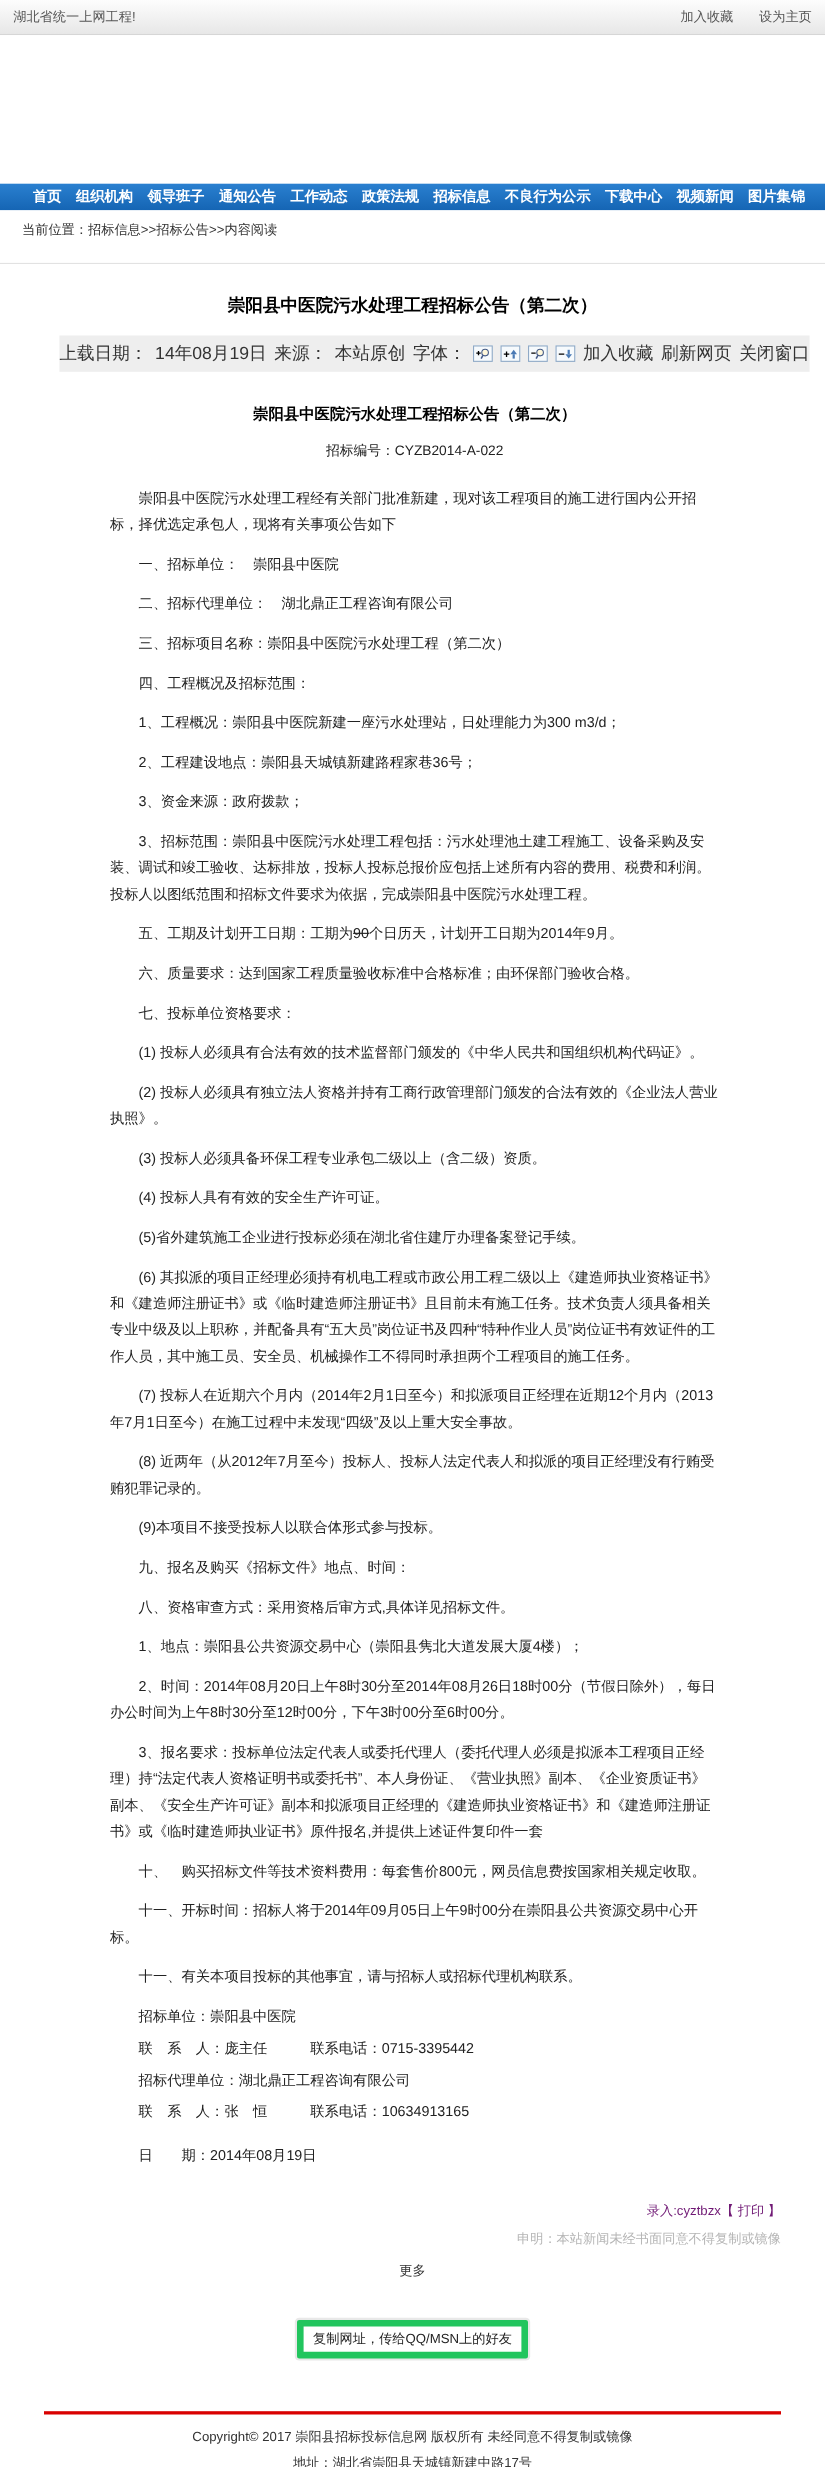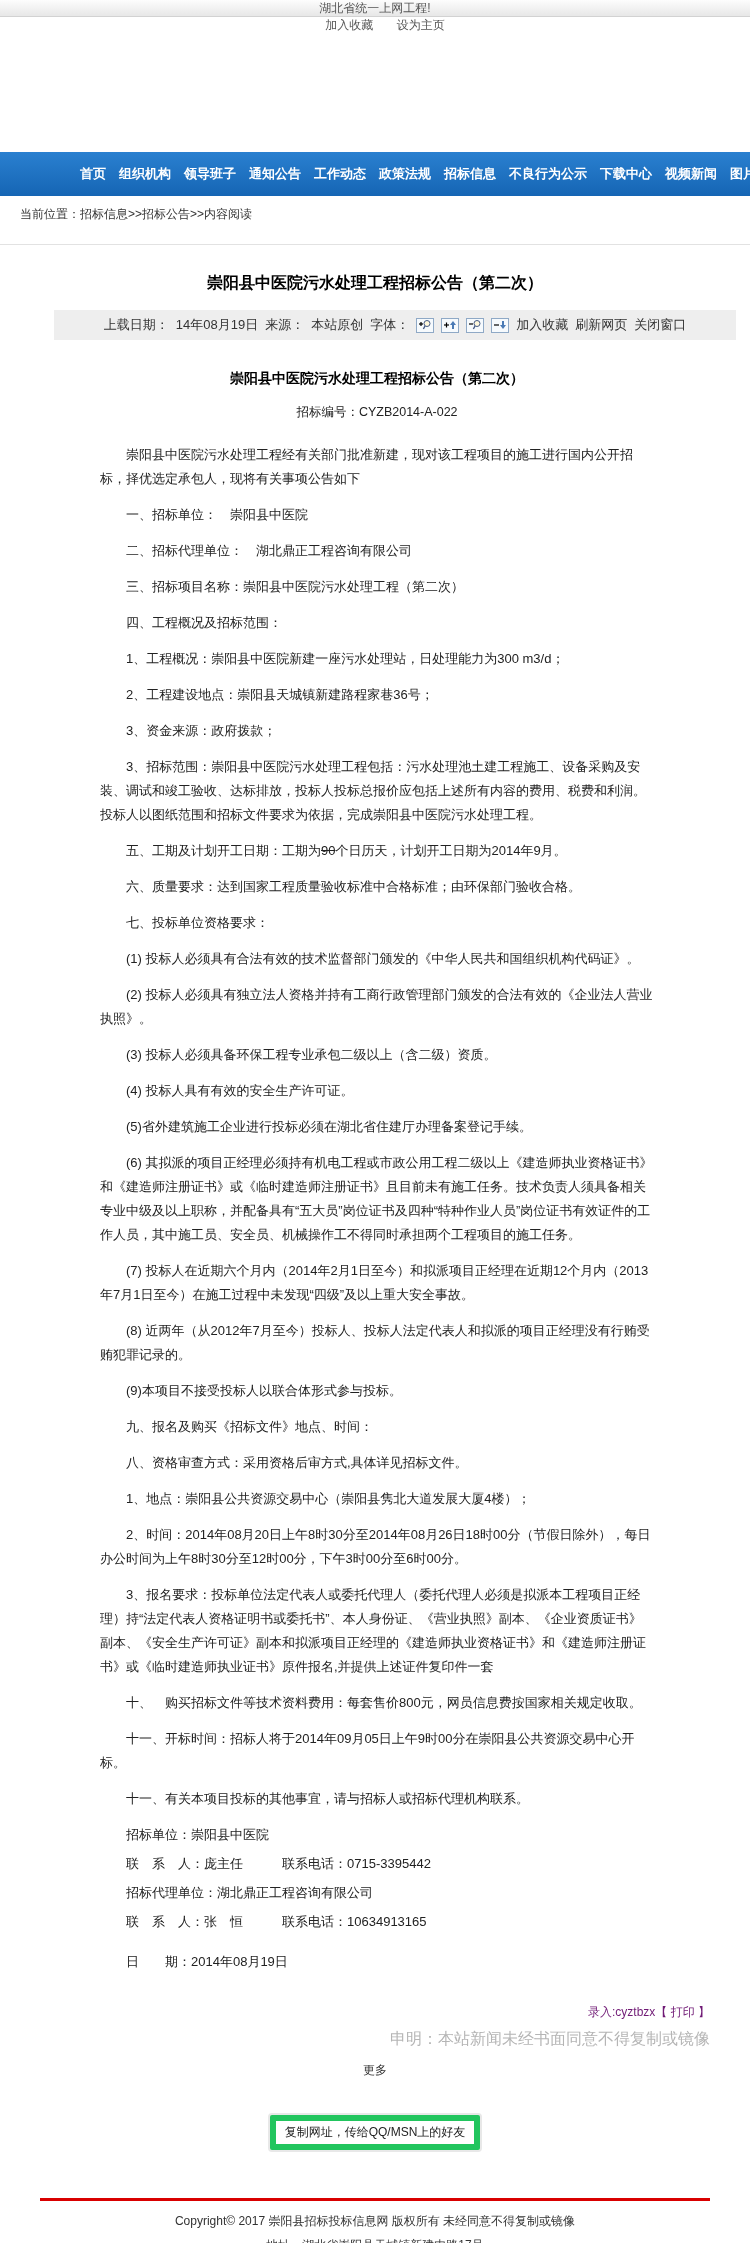--- a/index.html
+++ b/index.html
@@ -5,57 +5,57 @@
   * { box-sizing: border-box; }
   html, body { margin: 0; padding: 0; }
   body {
     width: 750px;
     background: #fff;
     color: #333;
     font-family: "Liberation Sans", "DejaVu Sans", sans-serif;
   }
   
   .topbar {
-    height: 17px;
+    height: 32px;
     background: linear-gradient(#fdfdfd, #e7e7e7);
     border-bottom: 1px solid #d2d2d2;
     display: flex; justify-content: space-between; align-items: center;
     padding: 0 12px;
-    font-size: 12px; color: #555; flex-direction: column;
+    font-size: 12px; color: #555;
   }
   .topbar-links span { margin-left: 20px; cursor: pointer; }
   
   .banner-space { height: 135px; background: #fff; }
   
   .nav {
-    height: 44px;
+    height: 24px;
     background: linear-gradient(#2a80d0, #1565b4);
     display: flex; align-items: center;
-    padding-left: 80px; gap: 13px;
+    padding-left: 30px; gap: 13px;
   }
   .nav-item { color: #fff; font-size: 13px; font-weight: bold; white-space: nowrap; cursor: pointer; }
   
   .breadcrumb {
     padding: 10px 0 21px 20px;
     font-size: 12px; color: #333;
     border-bottom: 1px solid #e2e2e2;
   }
   .breadcrumb .crumb-link { cursor: pointer; }
   
   .page-title {
     text-align: center;
     font-size: 16px; font-weight: bold; color: #000;
     margin: 28px 0 16px;
   }
   
   .meta-bar {
     margin: 0 14px 16px 54px;
     background: #eeeeee;
     padding: 6px 0;
-    font-size: 13px; color: #333;
+    font-size: 16px; color: #333;
     display: flex; justify-content: center; align-items: center; gap: 7px;
   }
   .meta-item { white-space: nowrap; }
   .meta-action { cursor: pointer; white-space: nowrap; }
   .icon-btn {
     display: inline-flex; align-items: center; justify-content: center;
     width: 18px; height: 15px;
     border: 1px solid #8fa9c6; background: #f6fafd;
     cursor: pointer;
   }
@@ -64,21 +64,21 @@
   .article-heading { text-align: center; font-size: 14px; font-weight: bold; color: #000; margin: 18px 0 6px; }
   .bid-no { text-align: center; font-size: 12.5px; margin: 16px 0 22px; }
   .para { line-height: 24px; margin: 12px 0; text-indent: 2em; }
   .para.contact { margin: 5px 0; }
   .para.date-line { margin-top: 16px; }
   .strike { text-decoration: line-through; }
   
   .post-foot { margin: 0 40px; }
   .entry-line { text-align: right; font-size: 12px; margin-top: 30px; color: #701a75; }
   .print-btn { cursor: pointer; }
-  .statement-line { text-align: right; font-size: 16px; color: #b5b5b5; margin-top: 8px; }
+  .statement-line { text-align: right; font-size: 12px; color: #b5b5b5; margin-top: 8px; }
   .more-line { text-align: center; font-size: 12px; margin-top: 12px; }
   .more-link { cursor: pointer; }
   .copy-row { text-align: center; margin-top: 36px; }
   .copy-btn {
     display: inline-block;
     font-size: 12px; color: #222;
     background: #fff;
     border: 6px solid #22c55e;
     box-shadow: 0 0 0 2px #e8e8e8;
     border-radius: 2px;

